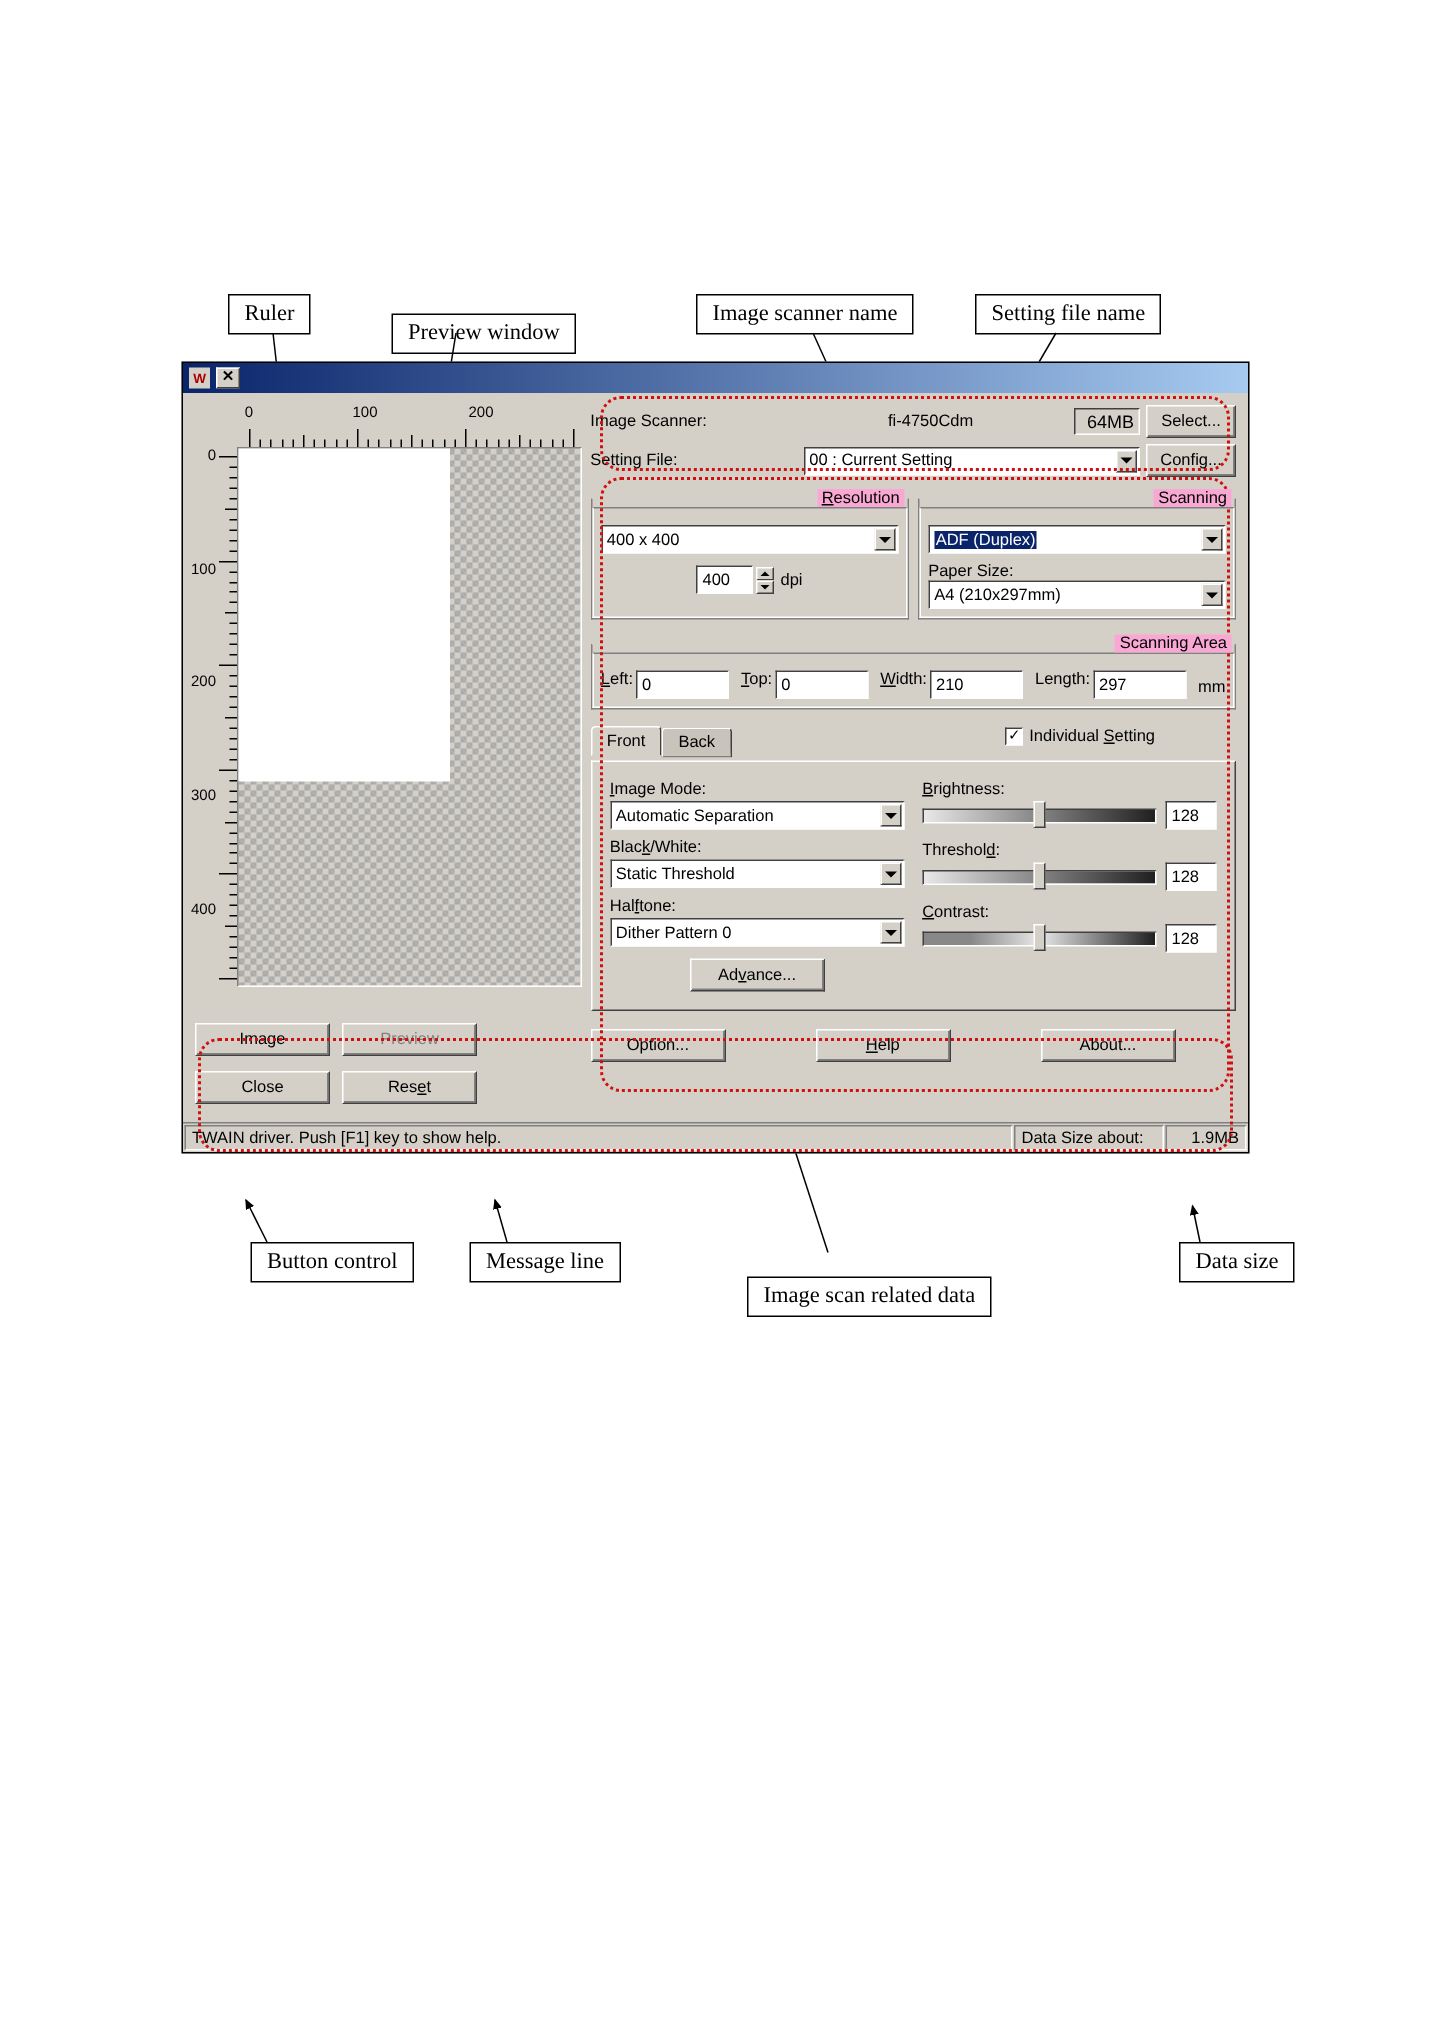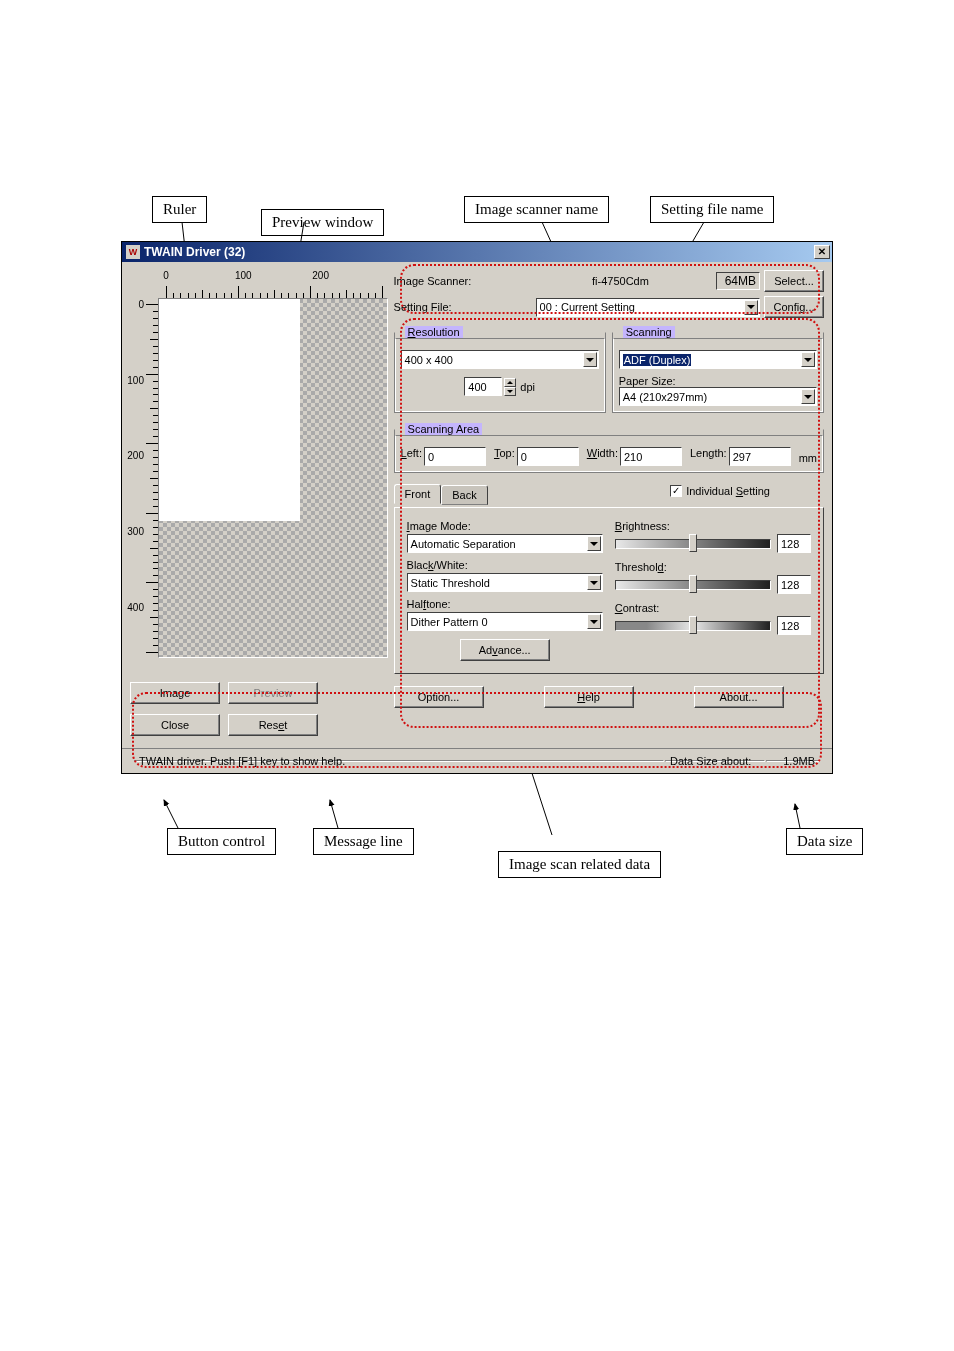--- a/index.html
+++ b/index.html
@@ -174,23 +174,24 @@
     padding: 12px 6px 6px 6px;
   }
   fieldset::before{
     content:"";
     position:absolute; inset:0;
     border:1px solid #fff;
     border-top:1px solid #808080;
     pointer-events:none;
   }
   fieldset legend{
-    padding:0 3px; font-size:11px; background:#c4b5fd;
+    padding:0 3px; font-size:11px; background:#f9a8d4;
     position:relative; z-index:1;
     margin-left:4px;
+    text-align:right;
   }
   .two-col{ display:flex; gap:6px;}
   .two-col > *{ flex:1;}
   .spin {
     display:flex; align-items:center; gap:2px;
   }
   .spin .input{ width:38px; text-align:left;}
   .spin .spinbtns{ display:flex; flex-direction:column;}
   .spin .sb{
     width:12px;height:9px;background:#d4d0c8;
@@ -272,21 +273,21 @@
   .right-bottom-buttons{
     display:flex; gap:60px; padding:4px 0 8px 0;
     margin-top:4px;
   }
   .statusbar{
     background:#d4d0c8;
     border-top:1px solid #808080;
     display:flex;
     font-size:11px;
     height:20px; align-items:center;
-    padding:12px;
+    padding:1px;
     gap:1px;
   }
   .statusbar .cell{
     border:1px solid #808080;
     border-top-color:#808080;border-left-color:#808080;
     border-right-color:#fff;border-bottom-color:#fff;
     padding:0 4px; height:100%;
     display:flex;align-items:center;
   }
   .statusbar .flex{flex:1;}
@@ -325,21 +326,20 @@
 
   <line x1="178" y1="828" x2="164" y2="800" stroke="#000" stroke-width="1" marker-end="url(#ah)"></line>
   <line x1="338" y1="828" x2="330" y2="800" stroke="#000" stroke-width="1" marker-end="url(#ah)"></line>
   <line x1="552" y1="835" x2="518" y2="730" stroke="#000" stroke-width="1" marker-end="url(#ah)"></line>
   <line x1="800" y1="828" x2="795" y2="804" stroke="#000" stroke-width="1" marker-end="url(#ah)"></line>
 </svg>
 
 <div class="window">
   <div class="titlebar">
     <div class="icon">W</div>
-    <div class="title">TWAIN Driver (32)</div>
     <div class="close-btn">✕</div>
   </div>
 
   <div class="client">
 
     <div class="left-pane">
       <div class="ruler-corner">
         <div class="ruler-pad"></div>
         <div class="ruler-h" id="rulerH">
             <div class="num" style="left: 8px;">0</div>

